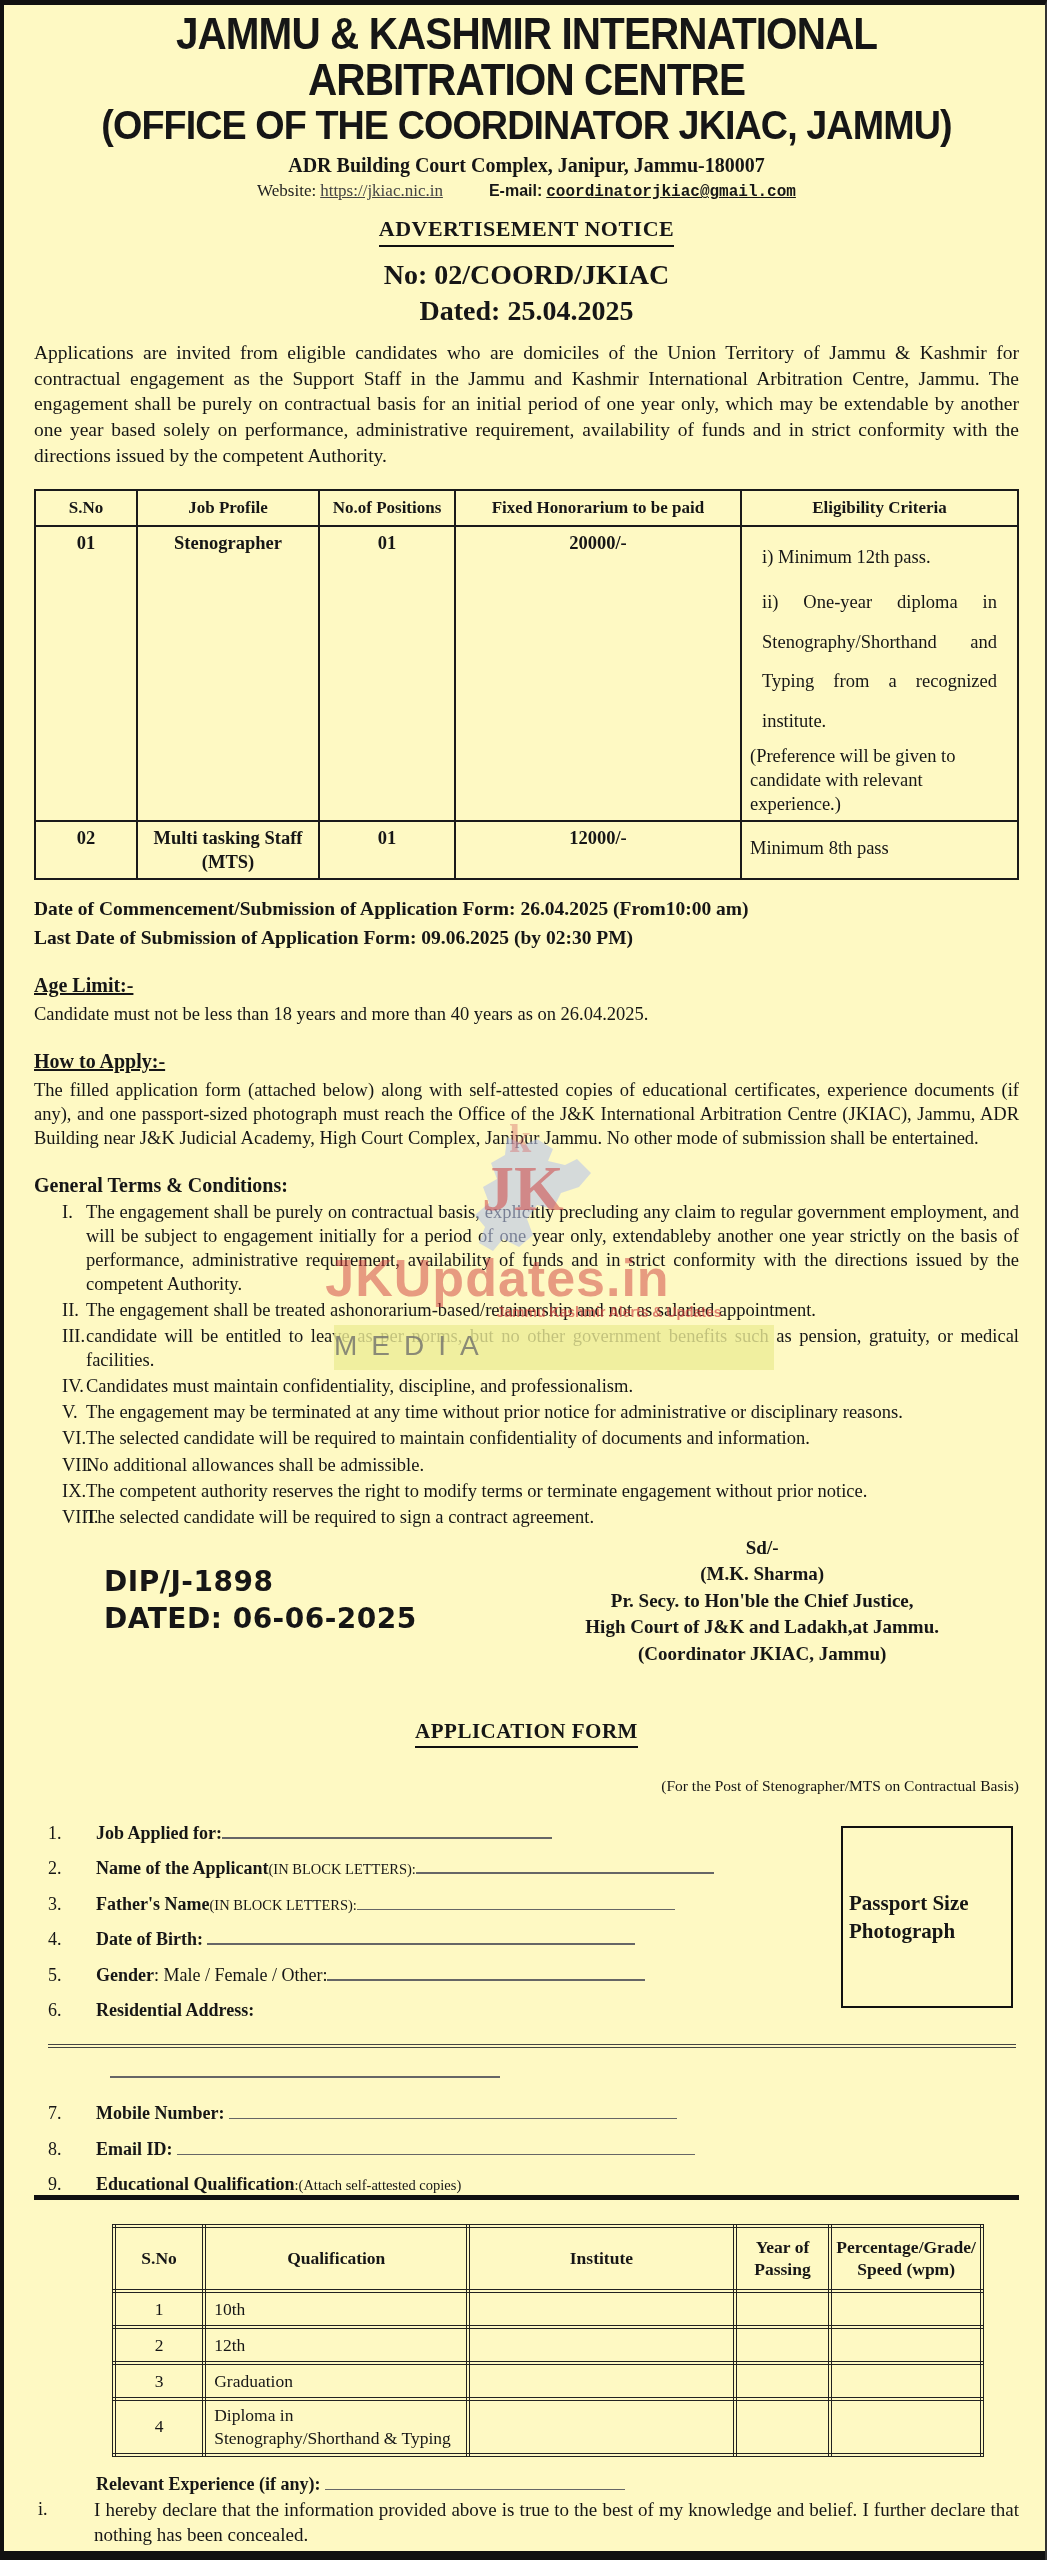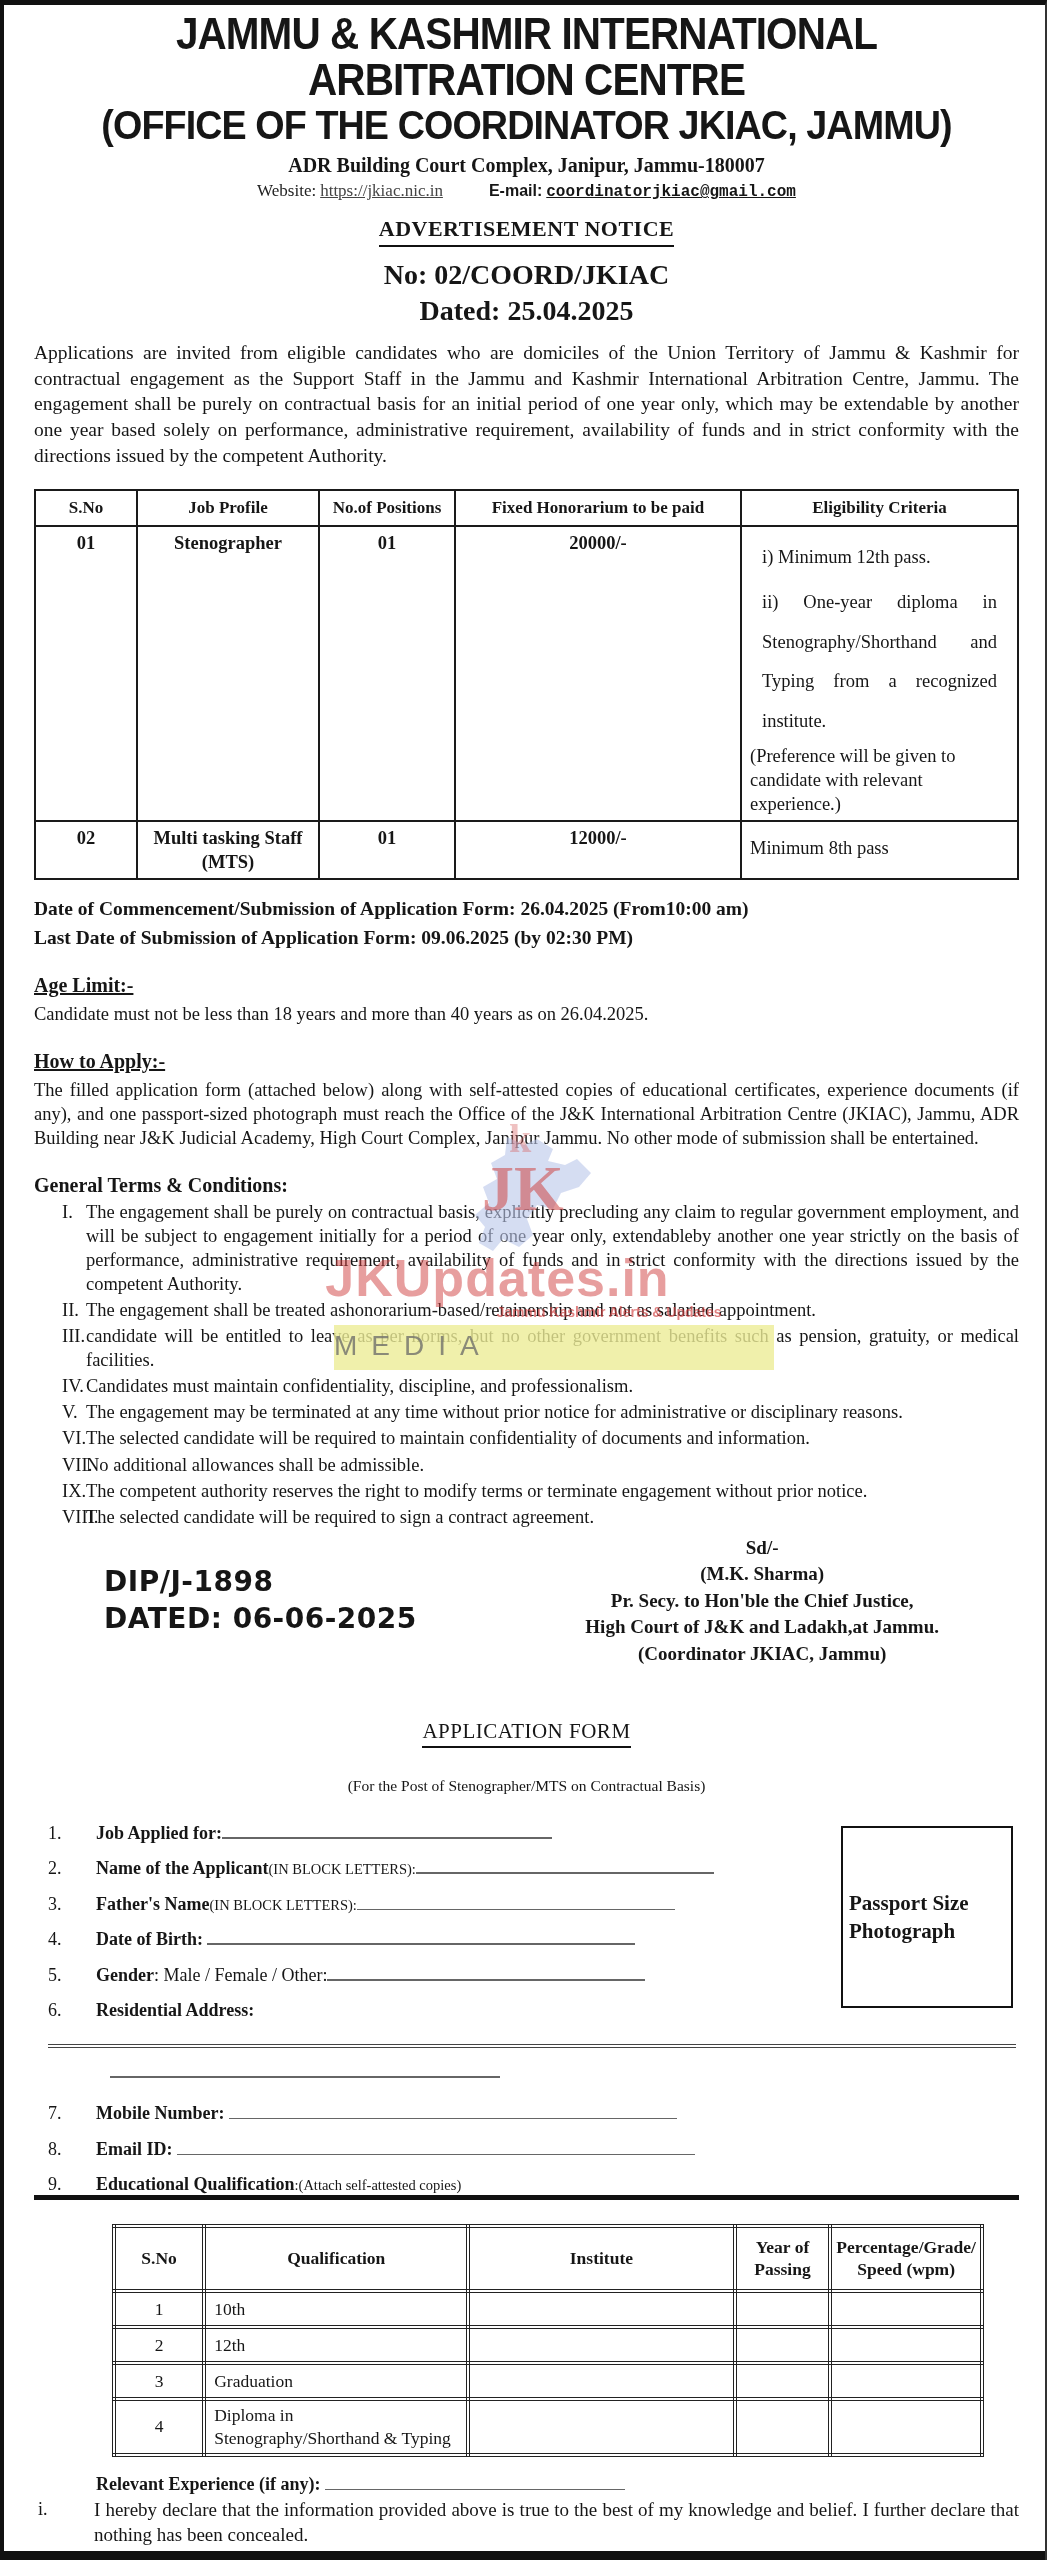--- a/index.html
+++ b/index.html
@@ -1,19 +1,19 @@
 <!DOCTYPE html>
 <html><head>
 <meta charset="utf-8">
 <style>
   html,body{margin:0;padding:0;background:#e8e8e8;}
   .page{
     position:relative;
     width:1047px;height:2560px;margin:0 auto;
-    background:#ffffff;
+    background:#fef9c3;
     box-sizing:border-box;
     border-left:4px solid #111;border-top:5px solid #111;border-right:2px solid #333;
     padding:6px 26px 12px 30px;
     overflow:hidden;
     font-family:"Liberation Serif", serif;
     color:#161616;
     font-size:18.5px;line-height:1.3;
   }
   .bottom-strip{position:absolute;left:0;right:0;bottom:0;height:9px;background:#111;}
   
@@ -59,22 +59,22 @@
   .wm-site{position:absolute;left:0;right:0;top:128px;text-align:center;font-family:"Liberation Sans",sans-serif;font-weight:bold;font-size:52px;letter-spacing:1px;color:rgba(208,62,62,.5);}
   .wm-tag{position:absolute;left:440px;width:330px;top:186px;text-align:center;font-family:"Liberation Sans",sans-serif;font-weight:bold;font-size:14px;color:rgba(208,62,62,.65);}
   .wm-media{position:absolute;left:330px;top:208px;width:440px;height:45px;background:rgba(236,236,150,.8);
     text-align:left;font-family:Liberation Sans, sans-serif;font-size:28px;letter-spacing:14px;color:rgba(120,120,110,.85);line-height:42px;}
   
   .signoff{display:flex;margin-top:6px;align-items:flex-start;}
   .dip{margin-left:70px;font-family:"DejaVu Sans",sans-serif;font-weight:bold;font-size:28px;line-height:1.35;margin-top:28px;letter-spacing:.5px;}
   .sig-block{margin-left:auto;margin-right:80px;text-align:center;font-weight:bold;font-size:19px;line-height:1.4;}
   
   .appform-head{text-align:center;margin-top:50px;}
-  .appform-head span{display:inline-block;font-weight:normal;font-size:21px;letter-spacing:.5px;border-bottom:2.5px solid #111;padding-bottom:1px;}
-  .appform-sub{text-align:center;font-size:15.5px;margin-top:28px;}
+  .appform-head span{display:inline-block;font-weight:bold;font-size:21px;letter-spacing:.5px;border-bottom:2.5px solid #111;padding-bottom:1px;}
+  .appform-sub{text-align:right;font-size:15.5px;margin-top:28px;}
   .form-wrap{position:relative;margin-top:26px;}
   .photo-box{position:absolute;right:6px;top:4px;width:172px;height:182px;border:2.5px solid #111;
     display:flex;align-items:center;justify-content:center;font-weight:bold;font-size:21px;line-height:1.35;padding:6px;box-sizing:border-box;font-family:Liberation Serif, serif;}
   .ff{display:flex;margin:0 0 12px;font-size:18px;}
   .ff .fno{width:62px;flex:none;padding-left:14px;box-sizing:border-box;}
   .ff .flab{font-weight:bold;}
   .ff .fsub{font-weight:normal;font-size:14.5px;}
   .bl{display:inline-block;border-bottom:2px solid #666;height:14px;vertical-align:baseline;}
   .addr-line1{border-bottom:4px double #444;height:6px;margin:16px 0 26px 14px;width:968px;}
   .addr-line2{border-bottom:2px solid #666;height:2px;margin:0 0 24px 76px;width:390px;}

